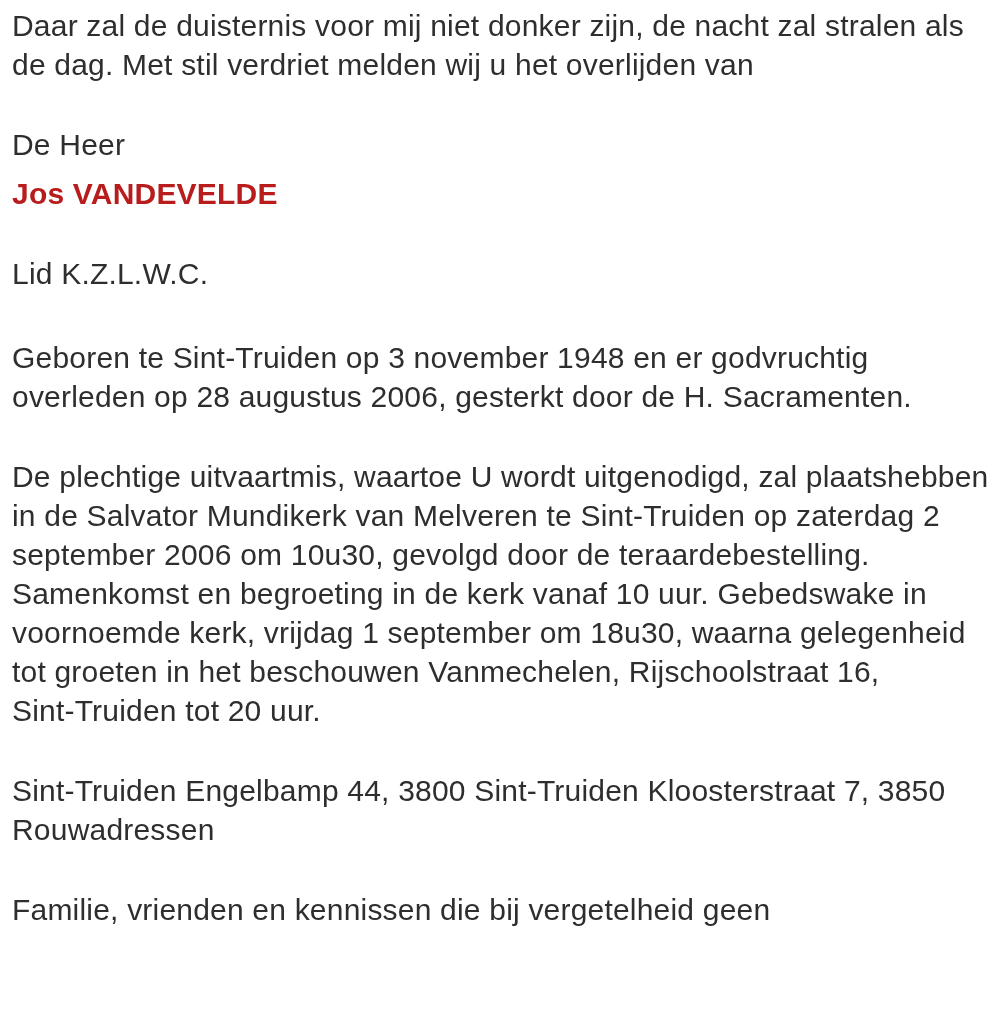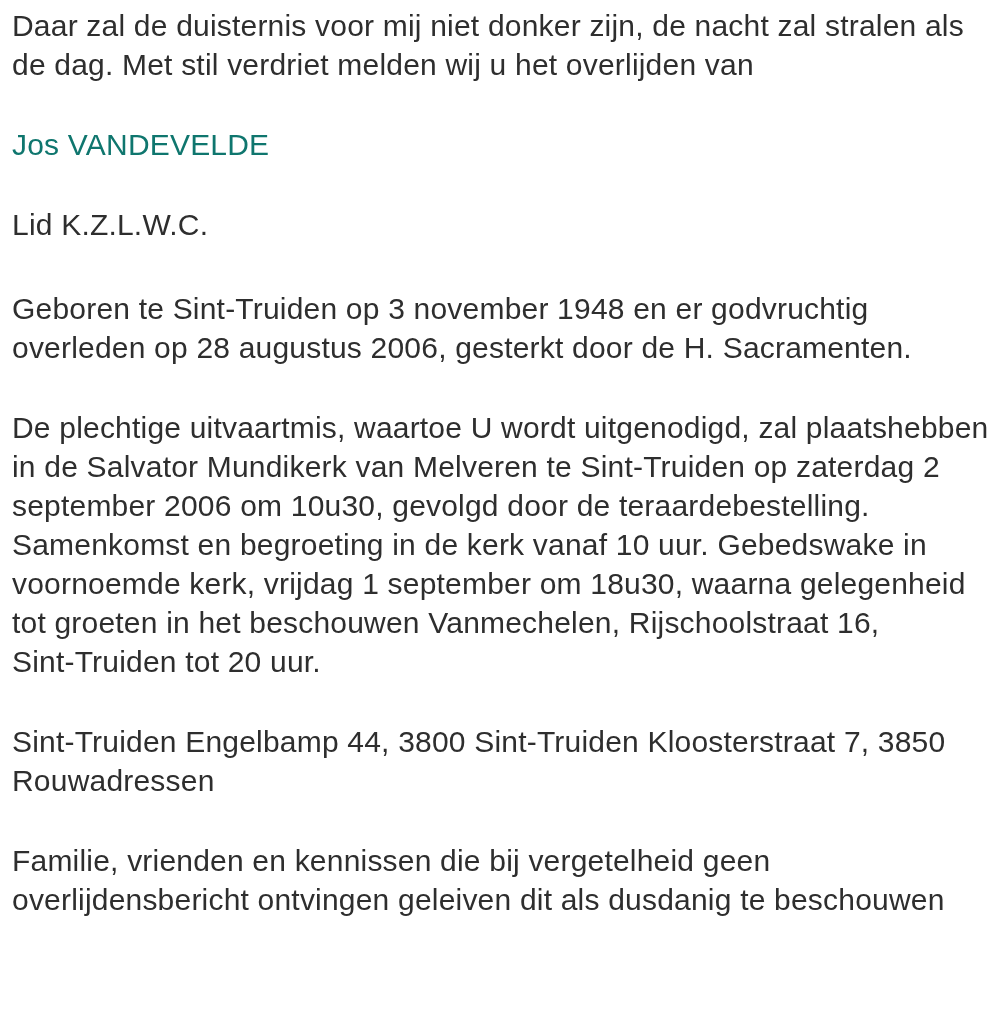--- a/index.html
+++ b/index.html
@@ -34,34 +34,37 @@
     margin-bottom: 10px;
   }
   .para--wide {
     margin-bottom: 45px;
   }
   .line {
     display: block;
     white-space: nowrap;
   }
   .name {
-    font-weight: normal;
-    color: #0f766e;
+    font-weight: bold;
+    color: #b91c1c;
   }
 </style>
 </head>
 <body>
 
 <main class="document">
 
   <p class="para">
     <span class="line">Daar zal de duisternis voor mij niet donker zijn, de nacht zal stralen als</span>
     <span class="line">de dag. Met stil verdriet melden wij u het overlijden van</span>
   </p>
 
+  <p class="para para--tight">
+    <span class="line">De Heer</span>
+  </p>
 
   <p class="para name">
     <span class="line">Jos VANDEVELDE</span>
   </p>
 
   <p class="para para--wide">
     <span class="line">Lid K.Z.L.W.C.</span>
   </p>
 
   <p class="para">
@@ -79,16 +82,15 @@
     <span class="line">Sint-Truiden tot 20 uur.</span>
   </p>
 
   <p class="para">
     <span class="line">Sint-Truiden Engelbamp 44, 3800 Sint-Truiden Kloosterstraat 7, 3850</span>
     <span class="line">Rouwadressen</span>
   </p>
 
   <p class="para">
     <span class="line">Familie, vrienden en kennissen die bij vergetelheid geen</span>
-    <span class="line">overlijdensbericht ontvingen geleiven dit als dusdanig te beschouwen</span>
   </p>
 
 </main>
 
 </body></html>

